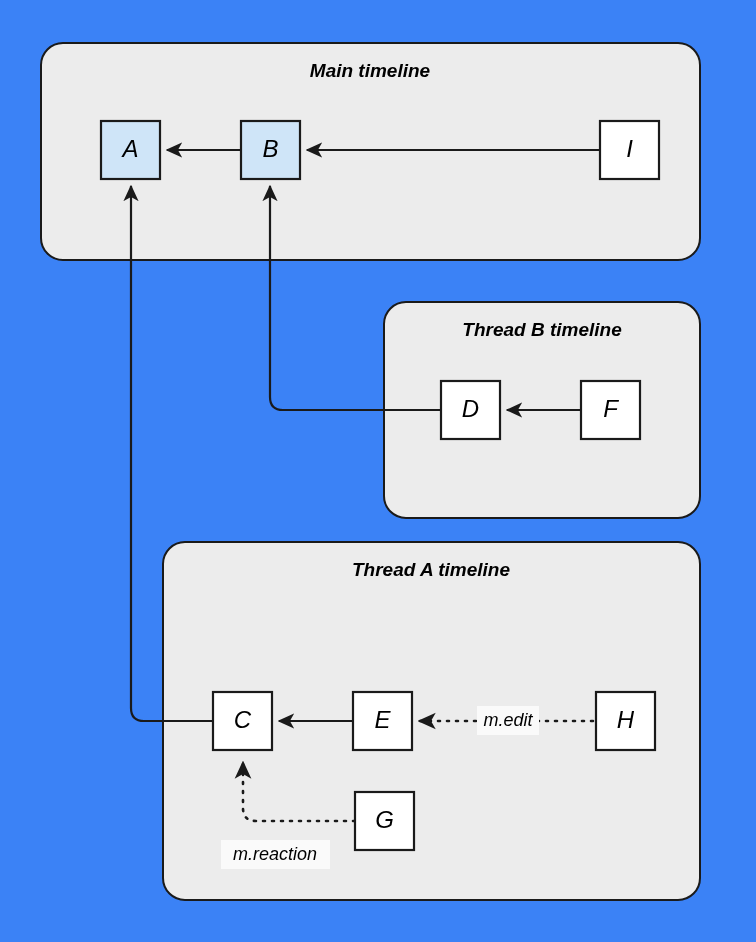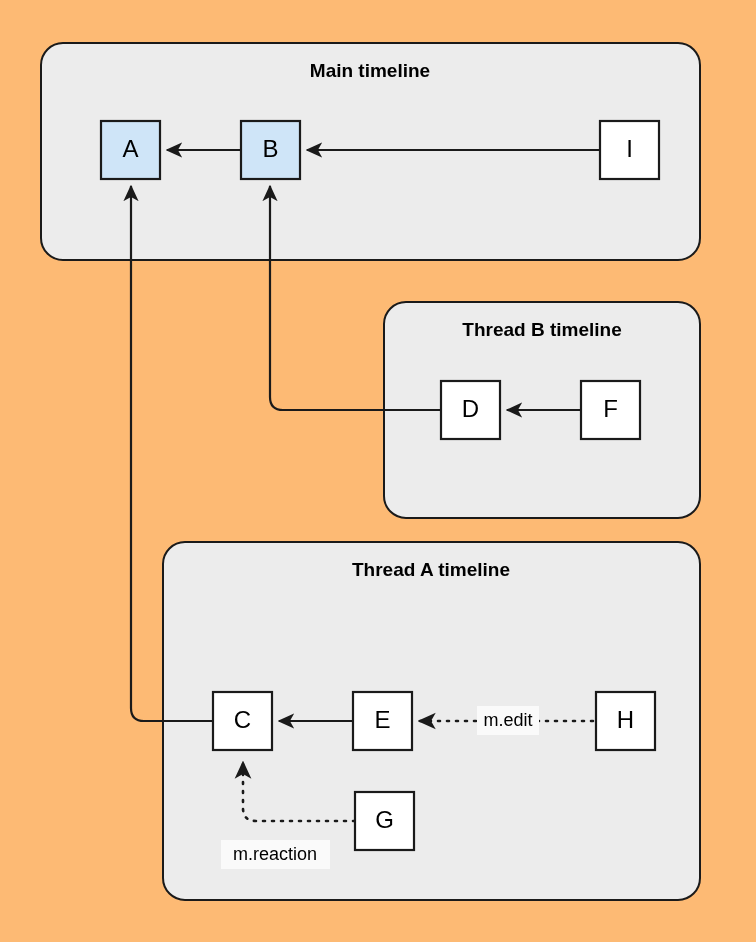--- a/index.html
+++ b/index.html
@@ -7,22 +7,23 @@
     padding: 0;
     background: #ffffff;
   }
   body {
     font-family: "Liberation Sans", sans-serif;
   }
   #canvas {
     position: relative;
     width: 756px;
     height: 942px;
-    background: #fdba74;
+    background: #3b82f6;
     overflow: hidden;
+    font-style: italic;
   }
   #diagram-svg {
     position: absolute;
     left: 0;
     top: 0;
     width: 756px;
     height: 942px;
   }
   .group-box {
     fill: #ececec;

